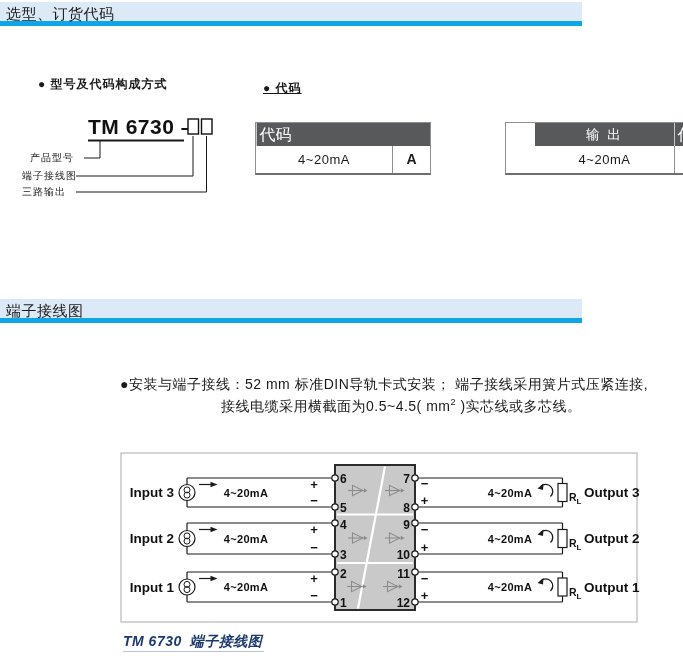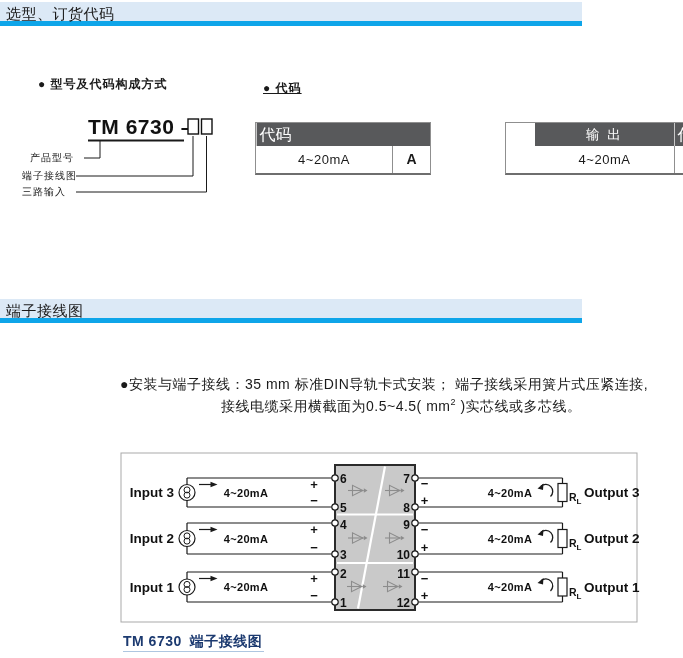--- a/index.html
+++ b/index.html
@@ -20,21 +20,21 @@
   
   .ct{top:122px;background:#fff;border:1px solid #8f8f8f;border-bottom:2px solid #6e6e6e;box-sizing:content-box;}
   .ct .hdr{display:flex;background:#58595b;color:#fff;}
   .ct .hdr .n{text-align:center;line-height:23px;font-size:13.5px;letter-spacing:2px;}
   .ct .hdr .c{width:38px;border-left:1px solid #c8c8c8;line-height:23px;text-align:center;font-size:16px;box-sizing:border-box;}
   .ct .bdy{display:flex;background:#fff;}
   .ct .bdy .v{text-align:center;line-height:27px;font-size:13px;letter-spacing:.5px;}
   .ct .bdy .a{width:38px;border-left:1px solid #8f8f8f;text-align:center;line-height:27px;font-size:14px;font-weight:700;box-sizing:border-box;}
   .note{font-size:14px;letter-spacing:.5px;white-space:nowrap;}
   .note sup{font-size:9px;}
-  .caption{font-size:14px;font-weight:700;color:#1c3a70;letter-spacing:.5px;white-space:nowrap;}
+  .caption{font-size:14px;font-weight:700;color:#1c3a70;letter-spacing:.5px;white-space:nowrap;font-style:italic;}
   .caption .cap2{margin-left:8px;}
   svg text{fill:#111;font-family:"Liberation Sans","DejaVu Sans",sans-serif;}
   .w{stroke:#1a1a1a;stroke-width:1.2;fill:none;}
   .ln{stroke:#1a1a1a;stroke-width:1;fill:none;}
   .lbl{font-size:13.5px;font-weight:600;}
   .sig{font-size:11px;font-weight:600;letter-spacing:.3px;}
   .sign{font-size:13px;font-weight:700;}
   .num{font-size:12px;font-weight:700;}
   .rl{font-size:10.5px;font-weight:600;}
   .rls{font-size:8px;font-weight:600;}
@@ -52,21 +52,21 @@
   <text x="88" y="134" class="model">TM 6730 –</text>
   <rect x="188" y="119" width="10.5" height="15" fill="#fff" stroke="#111" stroke-width="1.4"></rect>
   <rect x="201.5" y="119" width="10.5" height="15" fill="#fff" stroke="#111" stroke-width="1.4"></rect>
   <path d="M 88 140.5 H 184" stroke="#1a1a1a" stroke-width="1.8" fill="none"></path>
   <path class="ln" d="M 100 140.5 V 158 H 84"></path>
   <path class="ln" d="M 193 136 V 176 H 76"></path>
   <path class="ln" d="M 206.5 136 V 192 H 76"></path>
 </svg>
 <div class="abs sidelabel" style="left:30px;top:151px;">产品型号</div>
 <div class="abs sidelabel" style="left:22px;top:169px;">端子接线图</div>
-<div class="abs sidelabel" style="left:22px;top:185px;">三路输入</div>
+<div class="abs sidelabel" style="left:22px;top:185px;">三路输出</div>
 
 <div class="abs ct" style="left:255px;">
   <div class="hdr">
     <div class="c">代码</div>
   </div>
   <div class="bdy">
     <div class="v" style="width:136px;">4~20mA</div>
     <div class="a">A</div>
   </div>
 </div>
@@ -77,21 +77,21 @@
     <div class="c">代码</div>
   </div>
   <div class="bdy">
     <div class="v" style="width:139px;">4~20mA</div>
     <div class="a">A</div>
   </div>
 </div>
 
 <div class="abs secbar" style="top:299px;">端子接线图</div>
 
-<div class="abs note" style="left:120px;top:376px;">●安装与端子接线：35 mm 标准DIN导轨卡式安装； 端子接线采用簧片式压紧连接,</div>
+<div class="abs note" style="left:120px;top:376px;">●安装与端子接线：52 mm 标准DIN导轨卡式安装； 端子接线采用簧片式压紧连接,</div>
 <div class="abs note" style="left:221px;top:397px;">
   <span>接线电缆采用横截面为0.5~4.5( mm</span><sup>2</sup><span> )实芯线或多芯线。</span>
 </div>
 
 <svg class="abs" style="left:0;top:445px;" width="683" height="195" viewBox="0 445 683 195">
   <defs>
     <circle id="term" r="3.2" fill="#fff" stroke="#1a1a1a" stroke-width="1.2"></circle>
     <g id="src" stroke="#1a1a1a" fill="none">
       <circle r="8" fill="#fff" stroke-width="1.2"></circle>
       <circle cy="-2.6" r="3" stroke-width="1"></circle>

